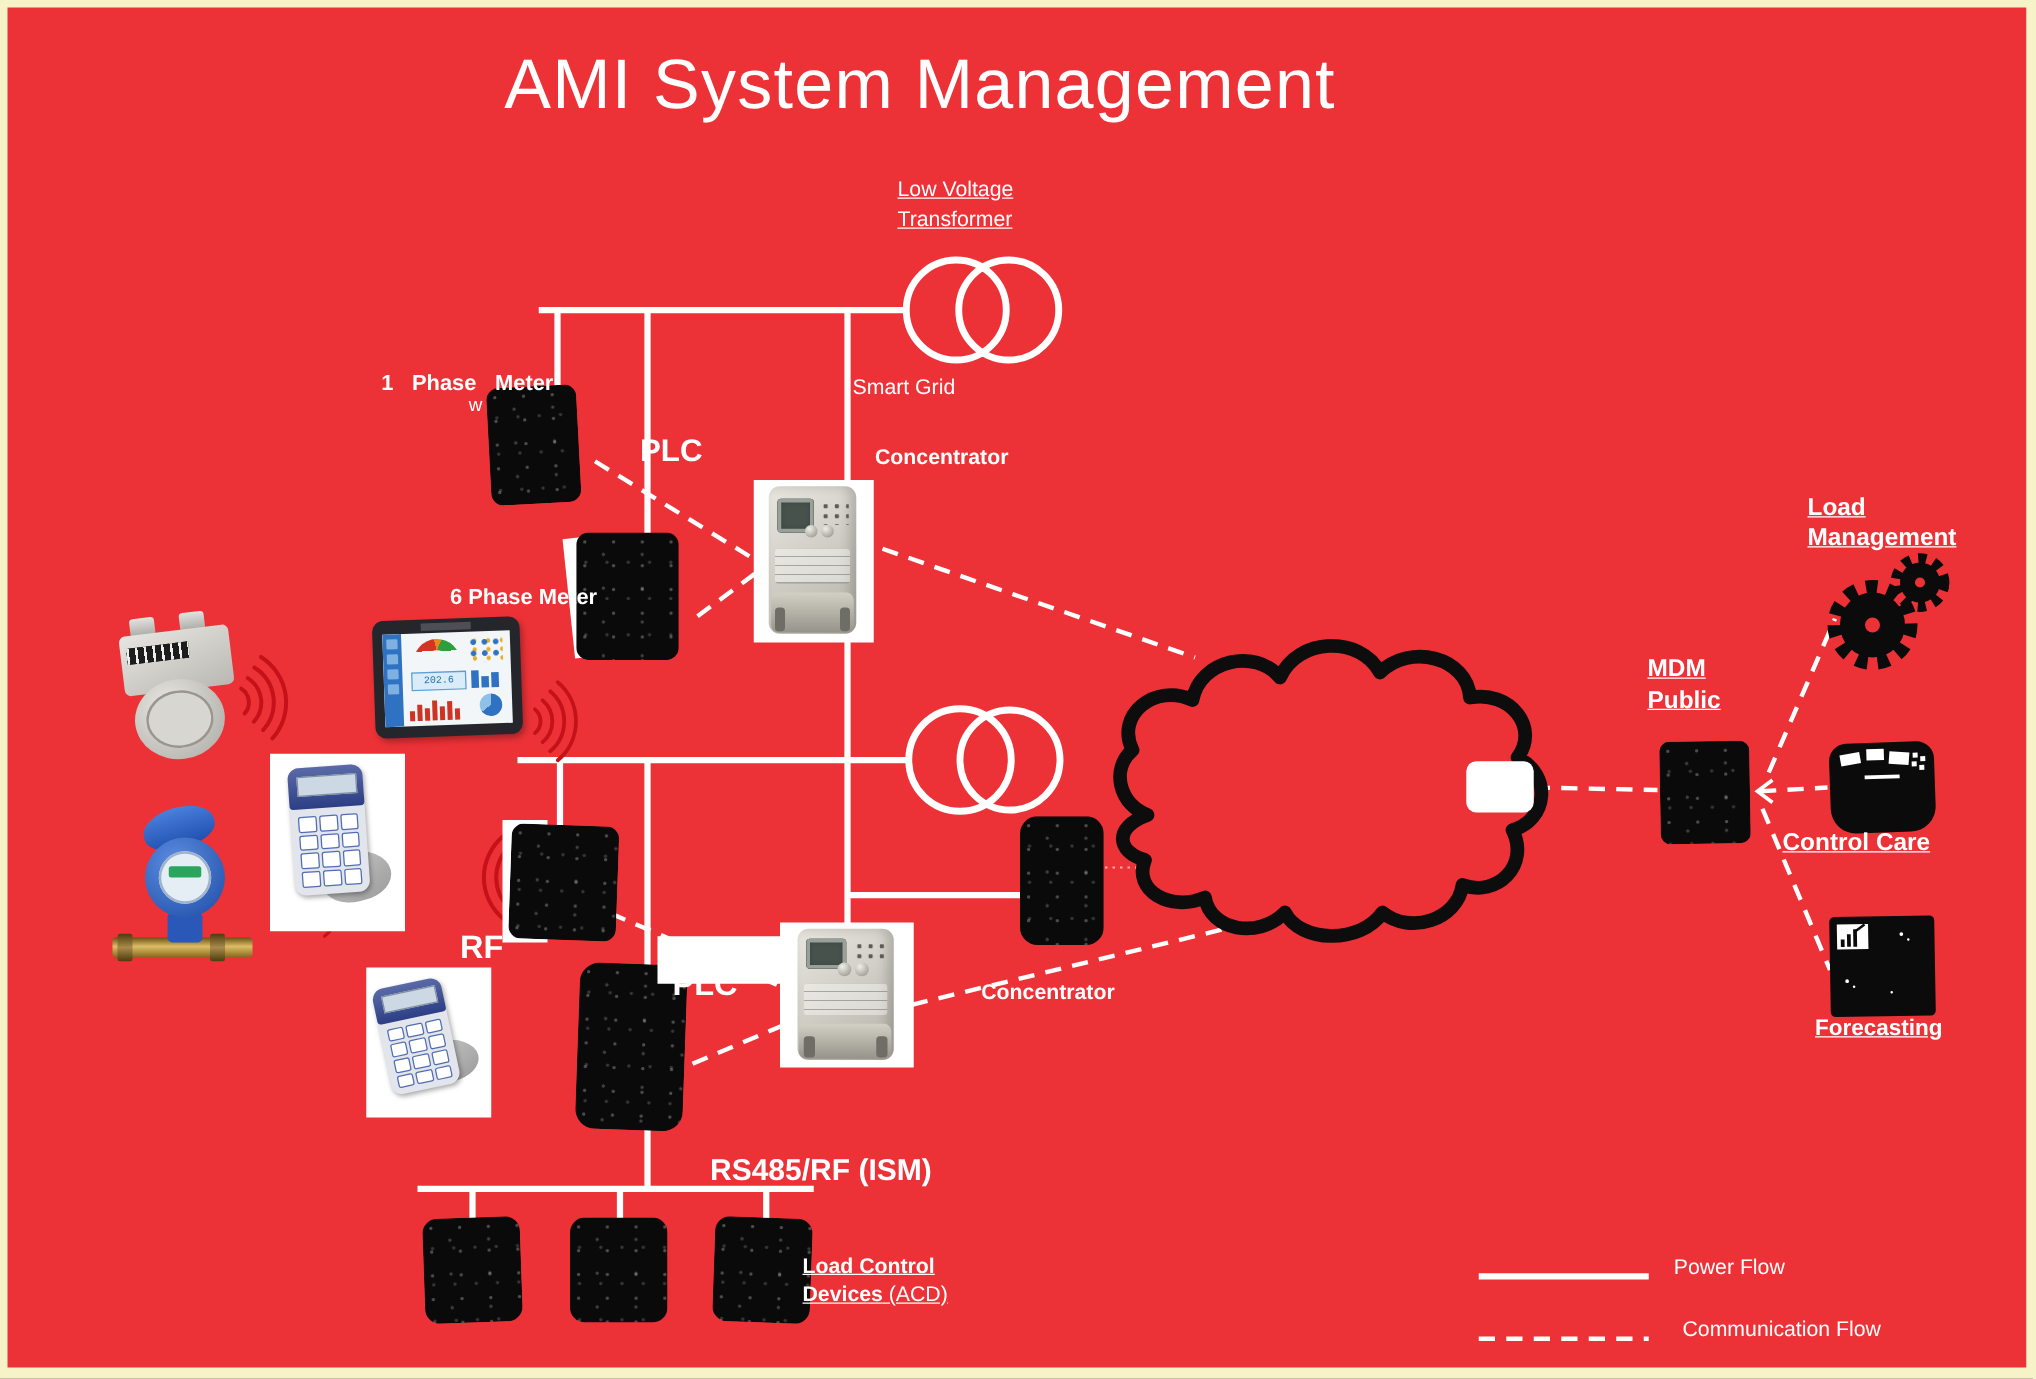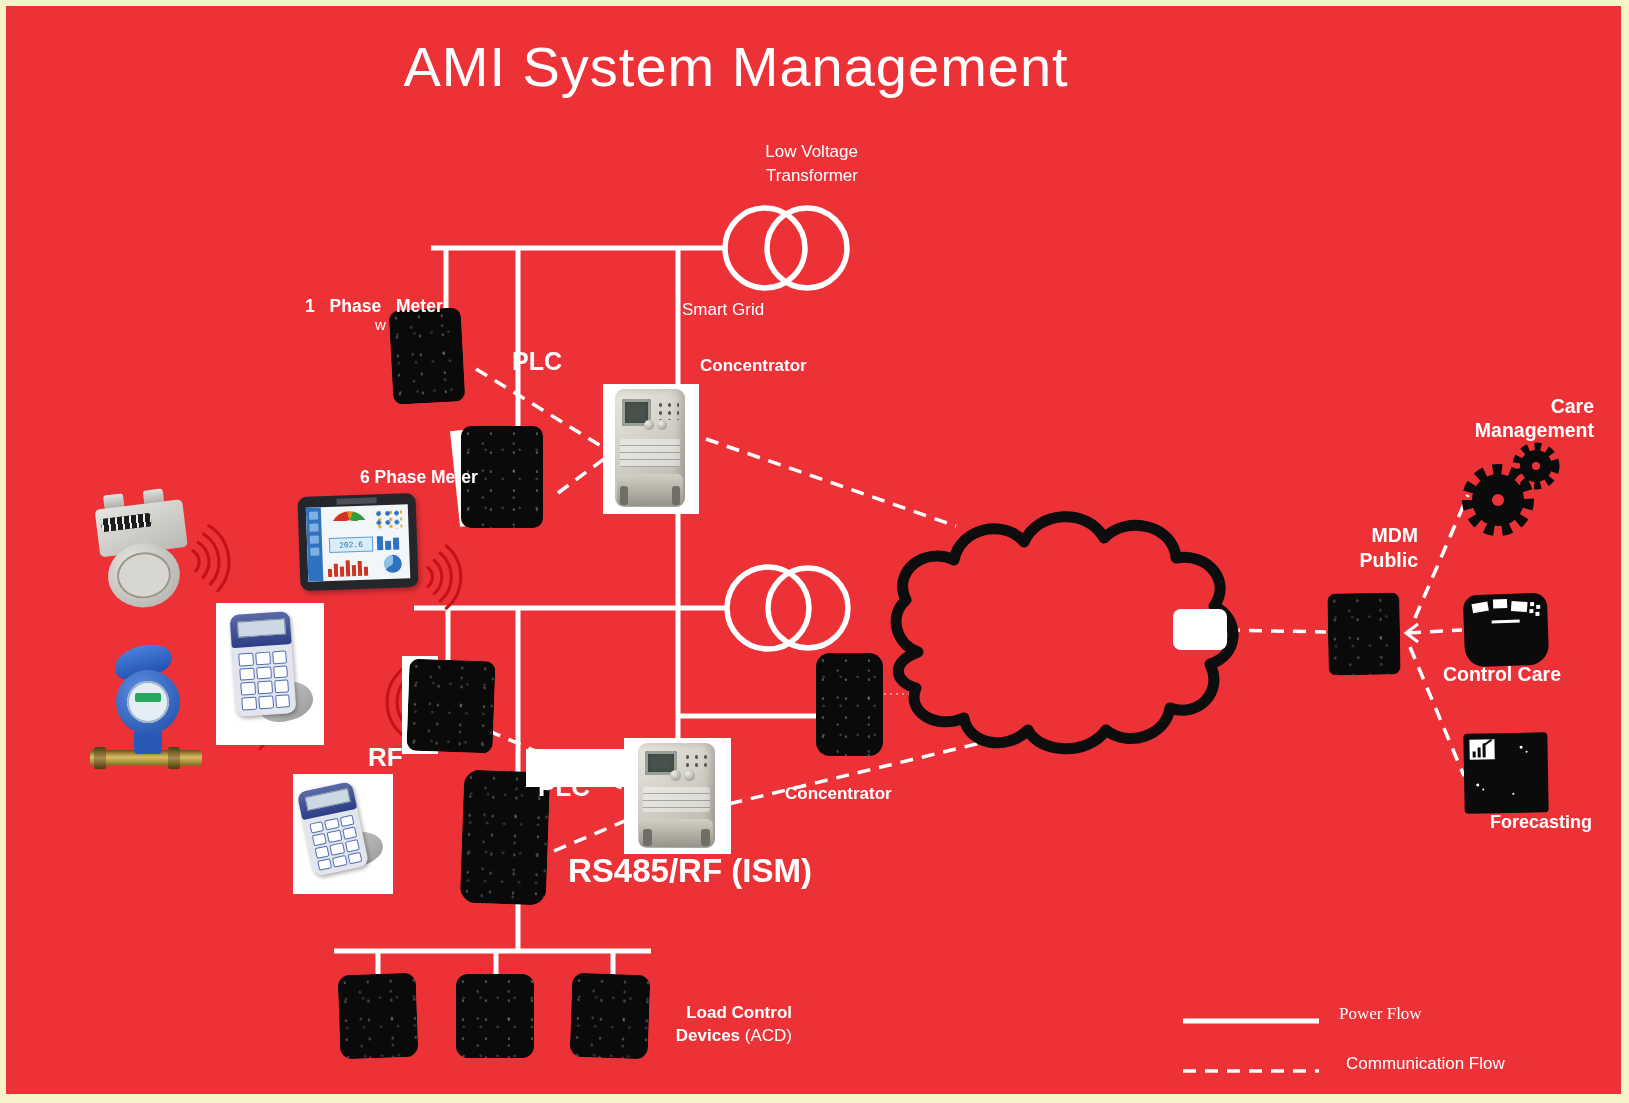--- a/index.html
+++ b/index.html
@@ -2,21 +2,21 @@
 <html><head>
 <meta charset="utf-8">
 <style>
   html,body{margin:0;padding:0;background:#888;}
   .frame{position:relative;width:1629px;height:1103px;box-sizing:border-box;
          background:#F7F3C8;padding:6px 8px 9px 6px;font-family:"Liberation Sans",sans-serif;}
   .canvas{position:relative;width:100%;height:100%;background:#ED3237;overflow:hidden;}
   svg.layer{position:absolute;left:0;top:0;z-index:1;}
   .lbl{position:absolute;color:#ffffff;font-family:"Liberation Sans",sans-serif;z-index:10;white-space:nowrap;}
   .b{font-weight:bold;}
-  .ctr{text-align:right;white-space:normal;}
+  .ctr{text-align:left;white-space:normal;text-decoration:underline;}
   .title{position:absolute;left:390px;top:28px;width:680px;text-align:center;color:#fff;
          font-size:56px;letter-spacing:1px;z-index:10;}
   
   .bm{position:absolute;background:#0a0a0a;border-radius:10px;z-index:6;
       background-image:radial-gradient(circle at 30% 40%,rgba(255,255,255,.28) 1px,transparent 1.6px),
                        radial-gradient(circle at 70% 65%,rgba(255,255,255,.22) 1px,transparent 1.6px),
                        radial-gradient(circle at 45% 82%,rgba(255,255,255,.18) 1px,transparent 1.6px);
       background-size:23px 19px,31px 27px,17px 29px;}
   .photo{position:absolute;background:#ffffff;z-index:5;}
   .whitebox{position:absolute;background:#ffffff;z-index:5;}
@@ -373,29 +373,29 @@
   <div class="lbl ctr" style="left:712px;top:134px;width:140px;font-size:17px;line-height:1.4;">Low Voltage Transformer</div>
   <div class="lbl" style="left:676px;top:294px;font-size:17px;">Smart Grid</div>
   <div class="lbl b" style="left:299px;top:290px;font-size:17.5px;word-spacing:10px;">1 Phase Meter</div>
   <div class="lbl" style="left:369px;top:310px;font-size:15px;z-index:5;">w R</div>
   <div class="lbl b" style="left:506px;top:341px;font-size:25px;">PLC</div>
   <div class="lbl b" style="left:694px;top:350px;font-size:17px;">Concentrator</div>
   <div class="lbl b" style="left:354px;top:461px;font-size:17.5px;">6 Phase Meter</div>
   <div class="lbl b" style="left:362px;top:736px;font-size:26px;">RF</div>
   <div class="lbl b" style="left:532px;top:766px;font-size:26px;z-index:10;">PLC</div>
   <div class="lbl b" style="left:779px;top:778px;font-size:17px;">Concentrator</div>
-  <div class="lbl b" style="left:562px;top:846px;font-size:33px;">RS485/RF (ISM)</div>
+  <div class="lbl b" style="left:562px;top:917px;font-size:24px;">RS485/RF (ISM)</div>
 
   <div class="lbl ctr" style="left:636px;top:996px;width:150px;font-size:17px;line-height:1.35;">
     <span class="b">Load Control</span><br>
     <span class="b">Devices</span><span> (ACD)</span>
   </div>
 
   <div class="lbl ctr b" style="left:1312px;top:517px;width:100px;font-size:19.5px;line-height:1.3;">MDM Public</div>
-  <div class="lbl ctr b" style="left:1440px;top:388px;width:148px;font-size:19.5px;line-height:1.25;">Care Management</div>
+  <div class="lbl ctr b" style="left:1440px;top:388px;width:148px;font-size:19.5px;line-height:1.25;">Load Management</div>
   <div class="lbl ctr b" style="left:1420px;top:656px;width:135px;font-size:19.5px;line-height:1.3;">Control Care</div>
   <div class="lbl ctr b" style="left:1446px;top:806px;width:140px;font-size:18px;">Forecasting</div>
 
-  <div class="lbl" style="left:1333px;top:998px;font-size:17px;font-family:Liberation Serif, serif;">Power Flow</div>
+  <div class="lbl" style="left:1333px;top:998px;font-size:17px;">Power Flow</div>
   <div class="lbl" style="left:1340px;top:1048px;font-size:17px;">Communication Flow</div>
 
 </div>
 </div>
 
 </body></html>

